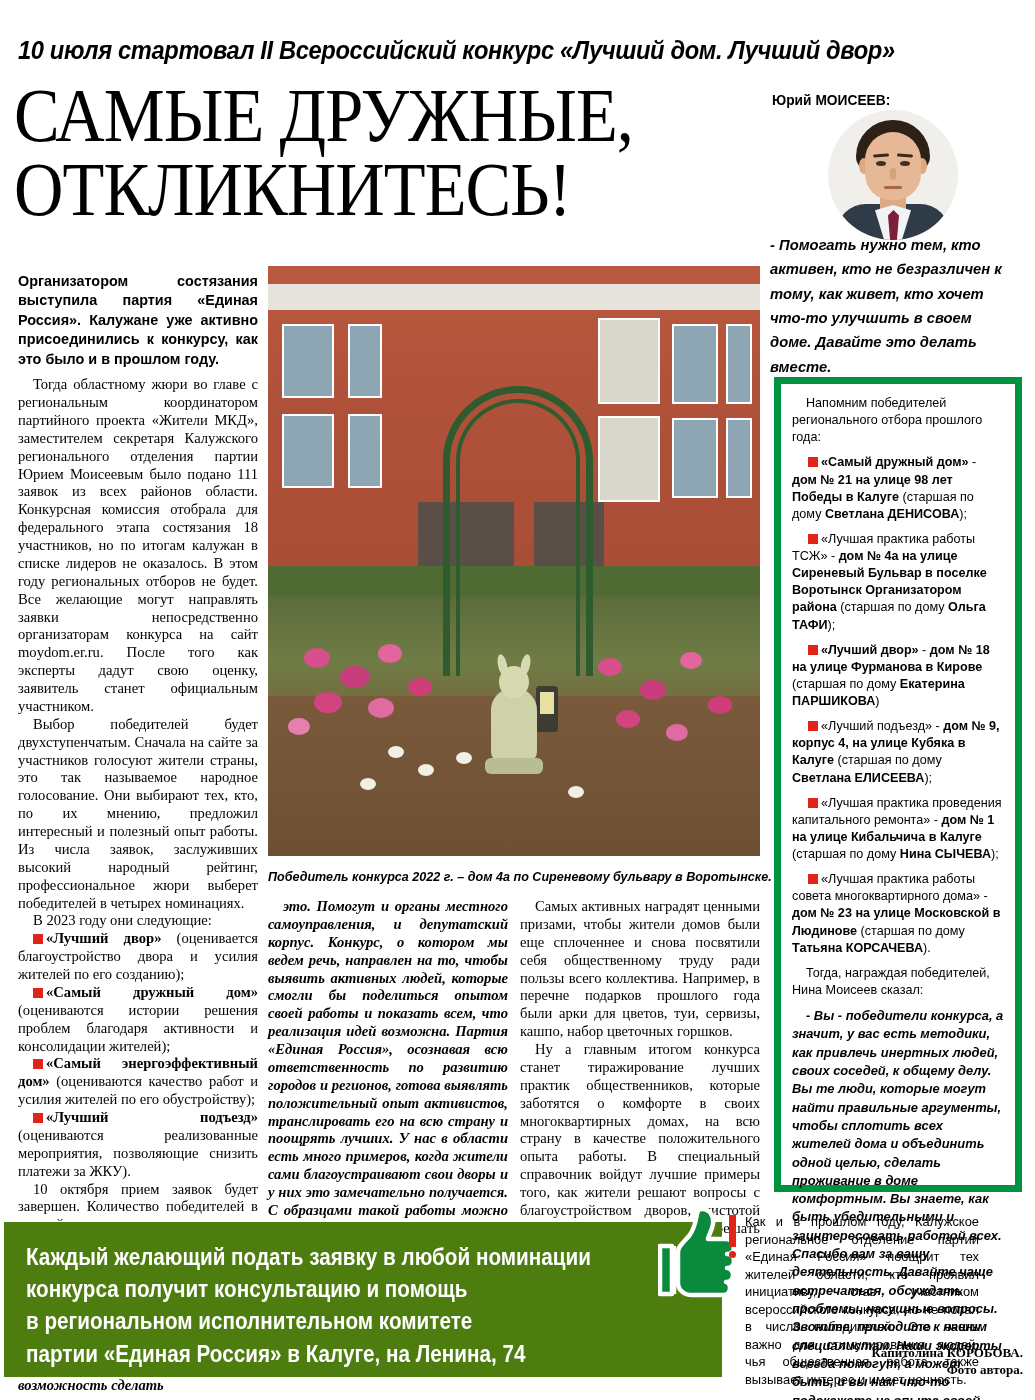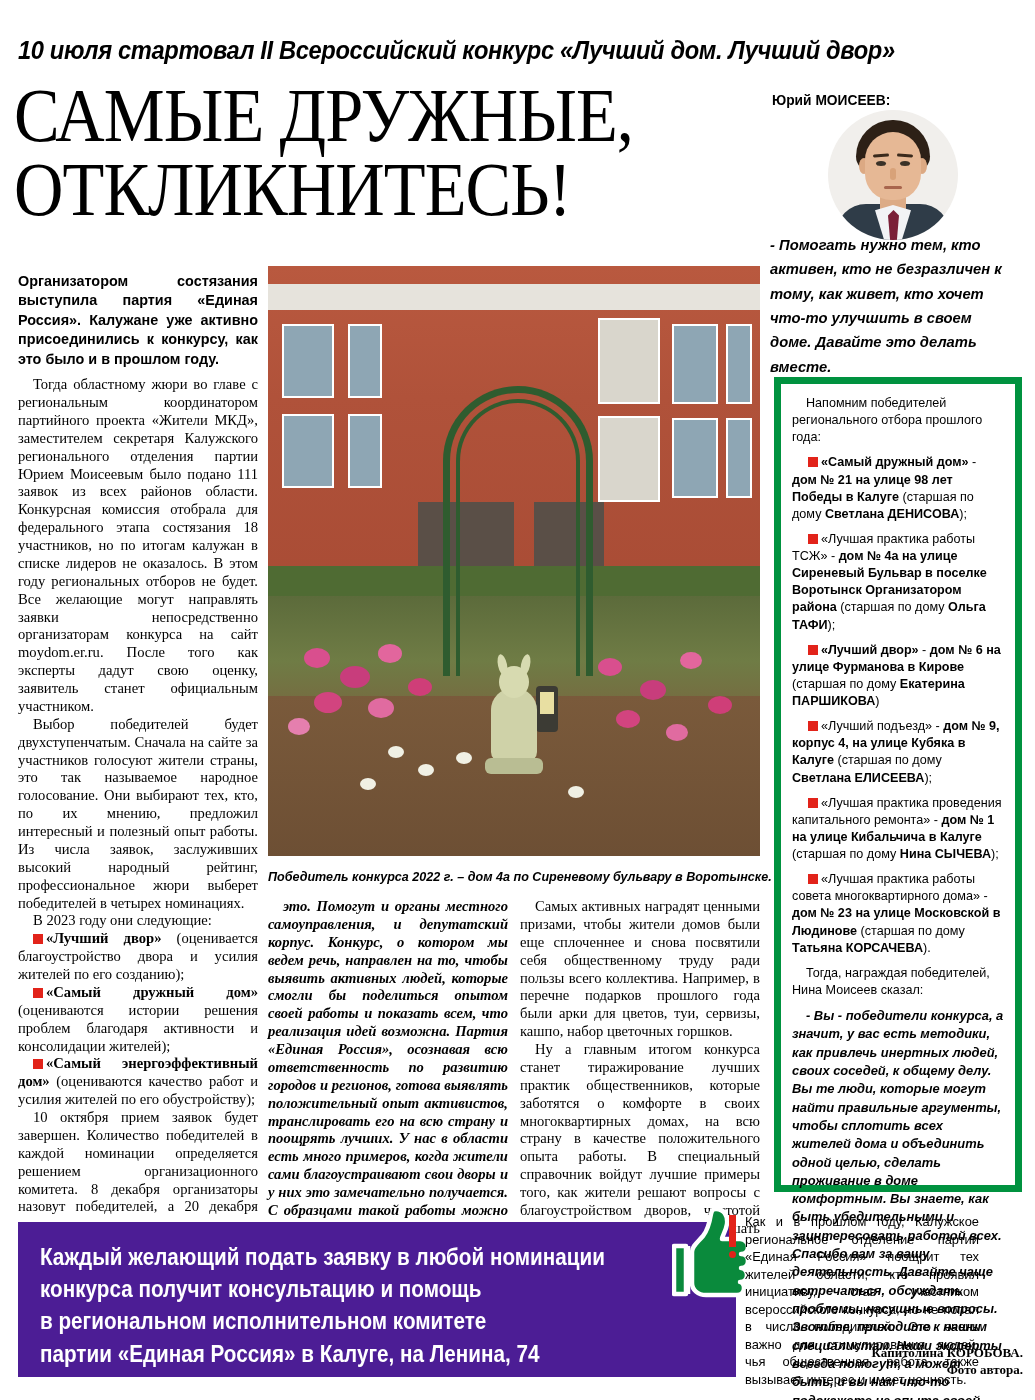--- a/index.html
+++ b/index.html
@@ -282,25 +282,25 @@
     font-weight: 700;
     font-size: 13.1px;
     transform: scaleX(0.96);
     transform-origin: left top;
     white-space: nowrap;
   }
 
   
   .banner {
     position: absolute;
-    left: 18px;
+    left: 4px;
     top: 1222px;
     width: 718px;
     height: 155px;
-    background: #4c1d95;
+    background: #4d7c0f;
   }
   .banner-text {
     position: absolute;
     left: 22px;
     top: 19px;
     width: 640px;
     color: #ffffff;
     font-family: "Liberation Sans", sans-serif;
     font-weight: 700;
     font-size: 23.5px;
@@ -394,21 +394,21 @@
   <div class="quote">- Помогать нужно тем, кто активен, кто не безразличен к тому, как живет, кто хочет что-то улучшить в своем доме. Давайте это делать вместе.</div>
 
   <div class="greenbox">
     <div class="greenbox-inner">
       <p class="gb-p">Напомним победителей регионального отбора прошлого года:</p>
 
       <p class="gb-item"><span class="sq"></span><b>«Самый дружный дом»</b><span> - </span><b>дом № 21 на улице 98 лет Победы в Калуге</b><span> (старшая по дому </span><b>Светлана ДЕНИСОВА</b><span>);</span></p>
 
       <p class="gb-item"><span class="sq"></span><span>«Лучшая практика работы ТСЖ»</span><span> - </span><b>дом № 4а на улице Сиреневый Бульвар в поселке Воротынск Организатором района</b><span> (старшая по дому </span><b>Ольга ТАФИ</b><span>);</span></p>
 
-      <p class="gb-item"><span class="sq"></span><b>«Лучший двор»</b><span> - </span><b>дом № 6 на улице Фурманова в Кирове</b><span> (старшая по дому </span><b>Екатерина ПАРШИКОВА</b><span>)</span></p>
+      <p class="gb-item"><span class="sq"></span><b>«Лучший двор»</b><span> - </span><b>дом № 18 на улице Фурманова в Кирове</b><span> (старшая по дому </span><b>Екатерина ПАРШИКОВА</b><span>)</span></p>
 
       <p class="gb-item"><span class="sq"></span><span>«Лучший подъезд»</span><span> - </span><b>дом № 9, корпус 4, на улице Кубяка в Калуге</b><span> (старшая по дому </span><b>Светлана ЕЛИСЕЕВА</b><span>);</span></p>
 
       <p class="gb-item"><span class="sq"></span><span>«Лучшая практика проведения капитального ремонта»</span><span> - </span><b>дом № 1 на улице Кибальчича в Калуге</b><span> (старшая по дому </span><b>Нина СЫЧЕВА</b><span>);</span></p>
 
       <p class="gb-item"><span class="sq"></span><span>«Лучшая практика работы совета многоквартирного дома»</span><span> - </span><b>дом № 23 на улице Московской в Людинове</b><span> (старшая по дому </span><b>Татьяна КОРСАЧЕВА</b><span>).</span></p>
 
       <p class="gb-p">Тогда, награждая победителей, Нина Моисеев сказал:</p>
       <p class="gb-speech">- Вы - победители конкурса, а значит, у вас есть методики, как привлечь инертных людей, своих соседей, к общему делу. Вы те люди, которые могут найти правильные аргументы, чтобы сплотить всех жителей дома и объединить одной целью, сделать проживание в доме комфортным. Вы знаете, как быть убедительными и заинтересовать работой всех. Спасибо вам за вашу деятельность. Давайте чаще встречаться, обсуждать проблемы, насущные вопросы. Звоните, приходите к нашим специалистам. Наши эксперты всегда помогут, а может быть, и вы нам что-то подскажете из опыта своей работы.</p>
     </div>
@@ -466,20 +466,21 @@
   <div class="ph-caption">Победитель конкурса 2022 г. – дом 4а по Сиреневому бульвару в Воротынске.</div>
 
   <div class="col" id="col1">
     <p class="lead">Организатором состязания выступила партия «Единая Россия». Калужане уже активно присоединились к конкурсу, как это было и в прошлом году.</p>
     <p>Тогда областному жюри во главе с региональным координатором партийного проекта «Жители МКД», заместителем секретаря Калужского регионального отделения партии Юрием Моисеевым было подано 111 заявок из всех районов области. Конкурсная комиссия отобрала для федерального этапа состязания 18 участников, но по итогам калужан в списке лидеров не оказалось. В этом году региональных отборов не будет. Все желающие могут направлять заявки непосредственно организаторам конкурса на сайт moydom.er.ru. После того как эксперты дадут свою оценку, заявитель станет официальным участником.</p>
     <p>Выбор победителей будет двухступенчатым. Сначала на сайте за участников голосуют жители страны, это так называемое народное голосование. Они выбирают тех, кто, по их мнению, предложил интересный и полезный опыт работы. Из числа заявок, заслуживших высокий народный рейтинг, профессиональное жюри выберет победителей в четырех номинациях.</p>
     <p>В 2023 году они следующие:</p>
     <p class="nom"><span class="sq"></span><b>«Лучший двор»</b><span> (оценивается благоустройство двора и усилия жителей по его созданию);</span></p>
     <p class="nom"><span class="sq"></span><b>«Самый дружный дом»</b><span> (оцениваются истории решения проблем благодаря активности и консолидации жителей);</span></p>
     <p class="nom"><span class="sq"></span><b>«Самый энергоэффективный дом»</b><span> (оцениваются качество работ и усилия жителей по его обустройству);</span></p>
+    <p class="nom"><span class="sq"></span><b>«Лучший подъезд»</b><span> (оцениваются реализованные мероприятия, позволяющие снизить платежи за ЖКУ).</span></p>
     <p>10 октября прием заявок будет завершен. Количество победителей в каждой номинации определяется решением организационного комитета. 8 декабря организаторы назовут победителей, а 20 декабря состоится награждение.</p>
     <p class="ital">- Если в многоквартирном доме есть актив, который хочет, чтобы жизнь жителей стала комфортнее, интереснее, всегда есть возможность сделать</p>
   </div>
 
   <div class="col" id="col2">
     <p class="ital"><span>это. Помогут и органы местного самоуправления, и депутатский корпус. Конкурс, о котором мы ведем речь, направлен на то, чтобы выявить активных людей, которые смогли бы поделиться опытом своей работы и показать всем, что реализация идей возможна. Партия «Единая Россия», осознавая всю ответственность по развитию городов и регионов, готова выявлять положительный опыт активистов, транслировать его на всю страну и поощрять лучших. У нас в области есть много примеров, когда жители сами благоустраивают свои дворы и у них это замечательно получается. С образцами такой работы можно познакомиться, изучив опыт работы победителей прошлогоднего конкурса, </span><span style="font-style:normal;font-weight:400;">- прокомментировал </span><b style="font-style:normal;">Юрий МОИСЕЕВ.</b></p>
   </div>
 
   <div class="col" id="col3">
     <p>Самых активных наградят ценными призами, чтобы жители домов были еще сплоченнее и снова посвятили себя общественному труду ради пользы всего коллектива. Например, в перечне подарков прошлого года были арки для цветов, туи, сервизы, кашпо, набор цветочных горшков.</p>

